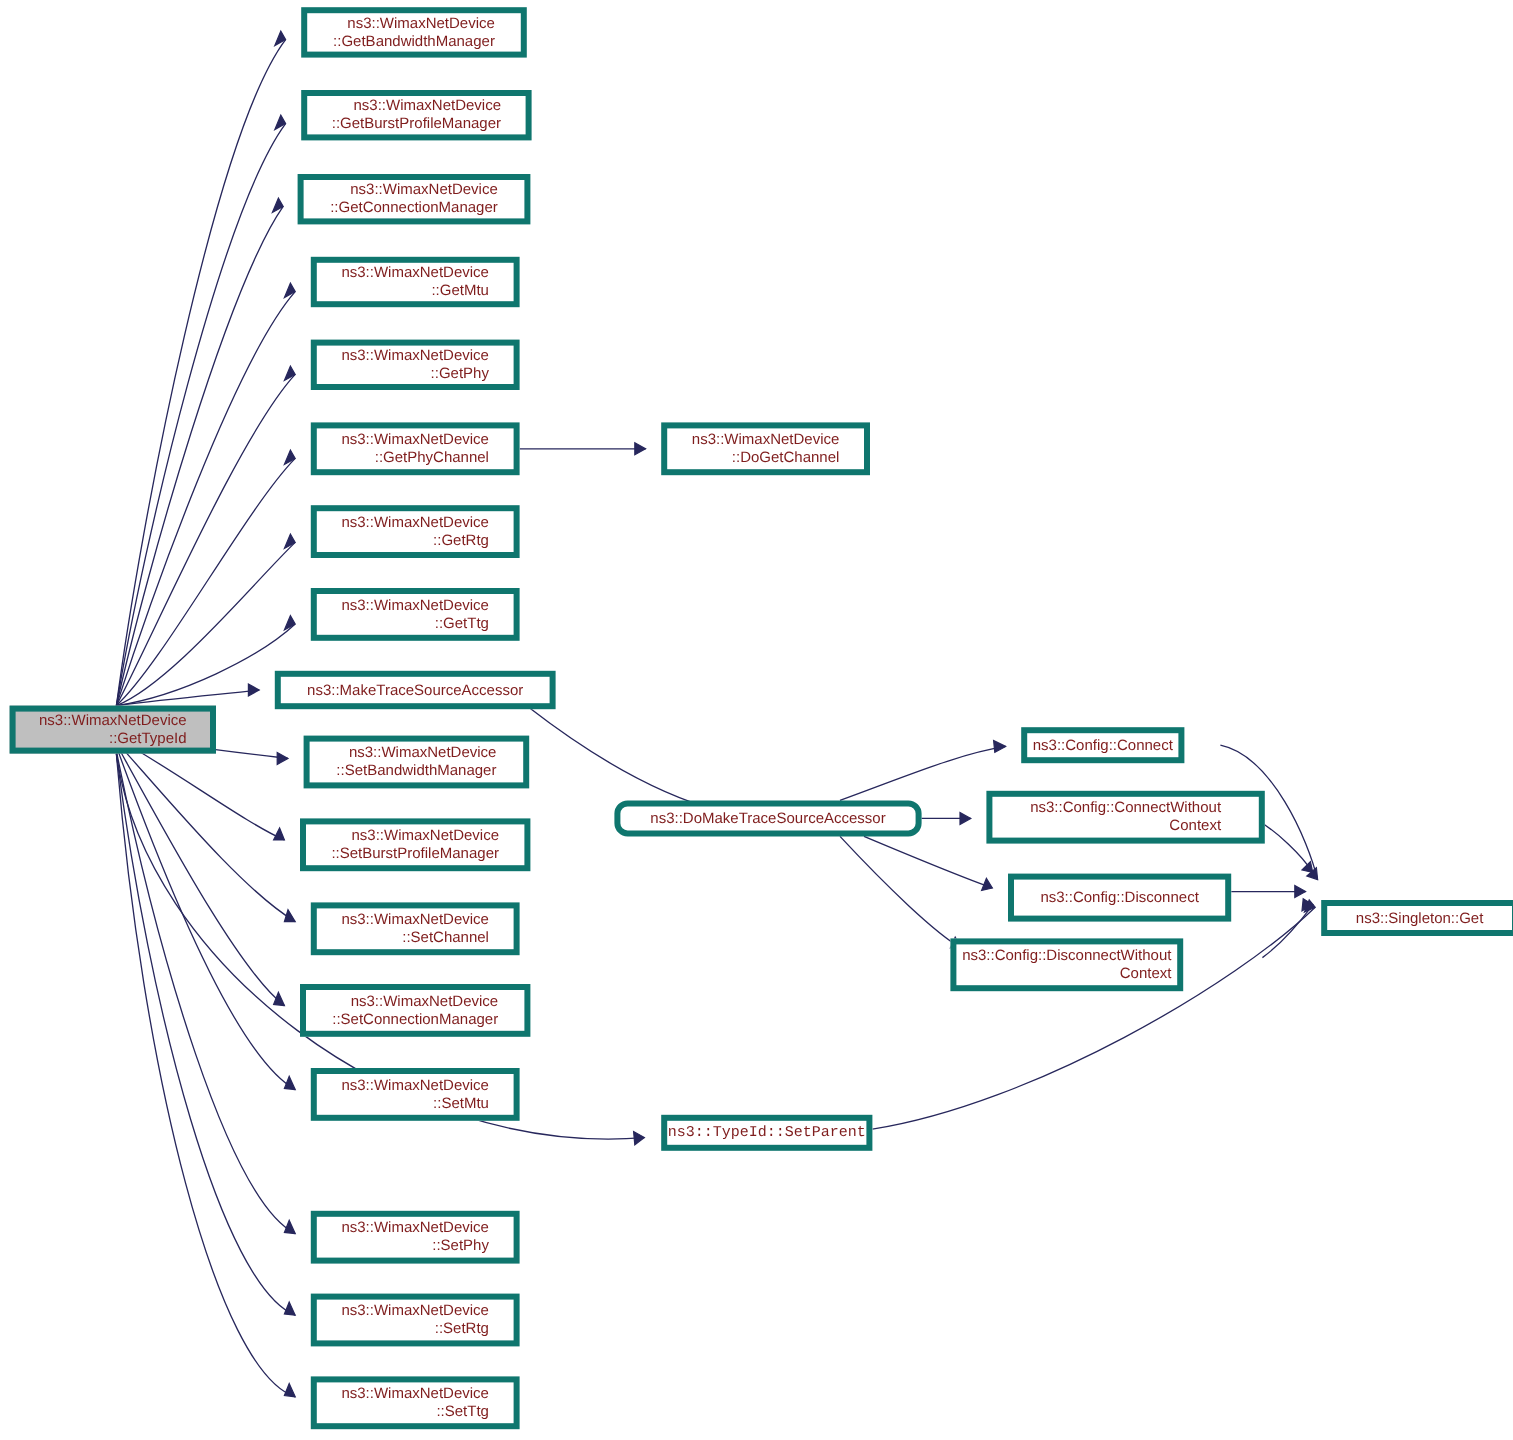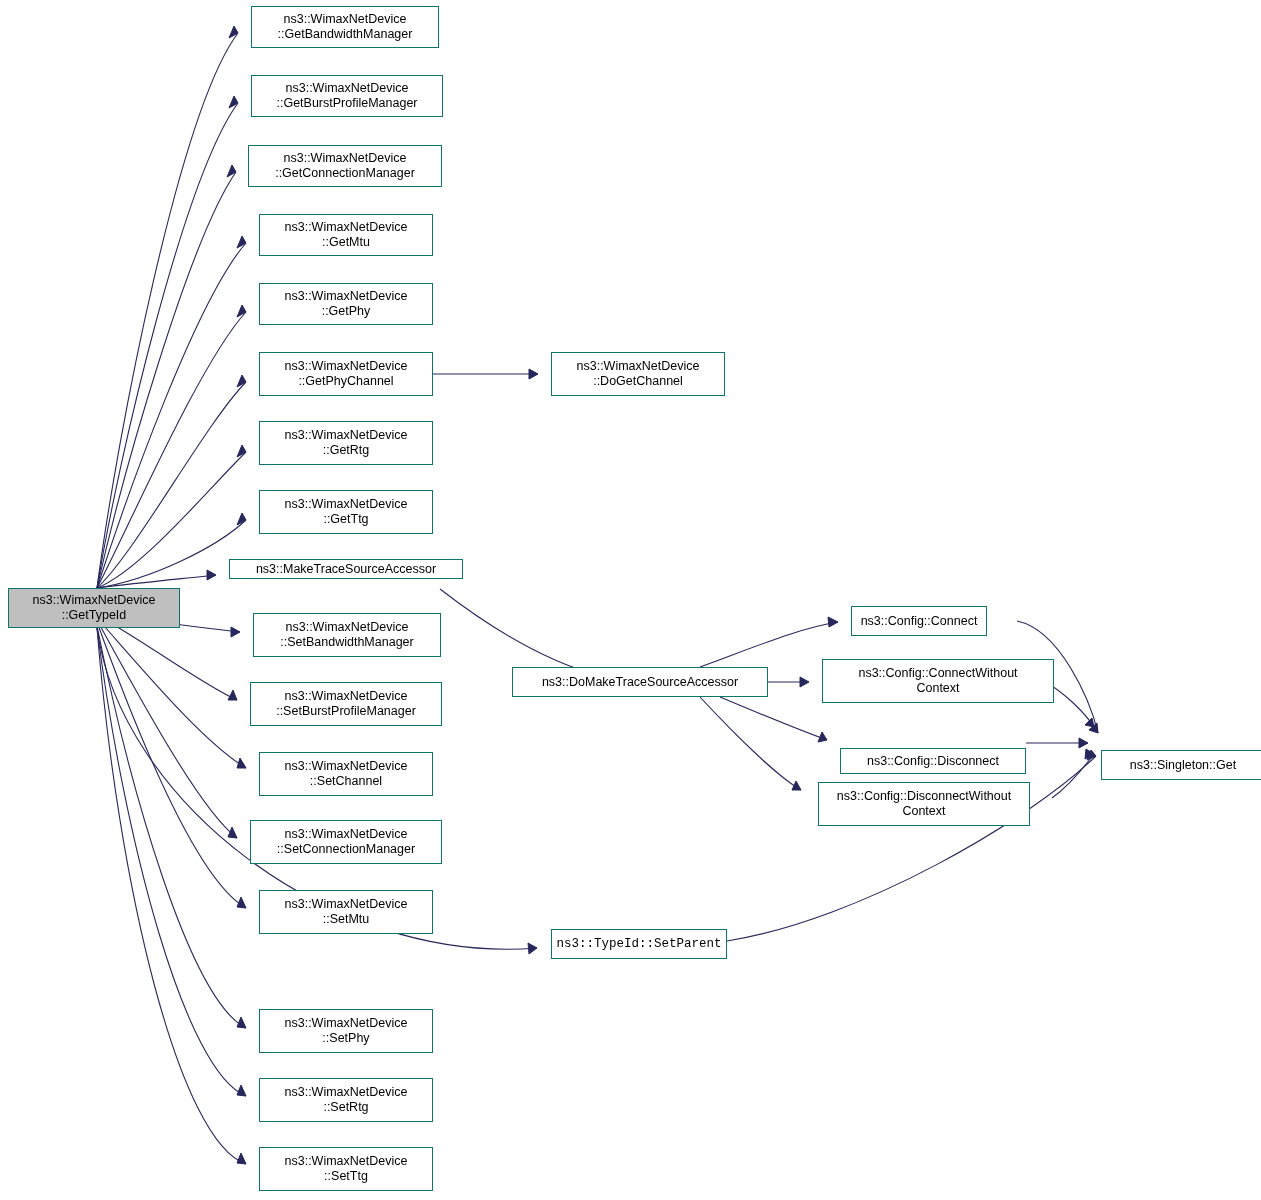--- a/index.html
+++ b/index.html
@@ -10,26 +10,26 @@
   #canvas {
     position: relative;
     width: 1261px;
     height: 1200px;
     background: #ffffff;
     font-family: "Liberation Sans", sans-serif;
   }
   .node {
     position: absolute;
     box-sizing: border-box;
-    border: 1px solid #0f766e;
+    border: 5px solid #0f766e;
     background: #ffffff;
-    color: #000000;
+    color: #7f1d1d;
     font-size: 12.5px;
     line-height: 15px;
-    text-align: center;
+    text-align: right;
     display: flex;
     align-items: center;
     justify-content: center;
     white-space: pre-line;
     padding: 0 4px;
   }
   .node.root {
     background: #bfbfbf;
   }
   svg.edges {
@@ -135,42 +135,42 @@
   <div class="node" style="left:259px; top:214px;  width:174px; height:42px;">ns3::WimaxNetDevice
 ::GetMtu</div>
   <div class="node" style="left:259px; top:283px;  width:174px; height:42px;">ns3::WimaxNetDevice
 ::GetPhy</div>
   <div class="node" style="left:259px; top:352px;  width:174px; height:44px;">ns3::WimaxNetDevice
 ::GetPhyChannel</div>
   <div class="node" style="left:259px; top:421px;  width:174px; height:44px;">ns3::WimaxNetDevice
 ::GetRtg</div>
   <div class="node" style="left:259px; top:490px;  width:174px; height:44px;">ns3::WimaxNetDevice
 ::GetTtg</div>
-  <div class="node" style="left:229px; top:559px;  width:234px; height:20px;">ns3::MakeTraceSourceAccessor</div>
+  <div class="node" style="left:229px; top:559px;  width:234px; height:32px;">ns3::MakeTraceSourceAccessor</div>
   <div class="node" style="left:253px; top:613px;  width:188px; height:44px;">ns3::WimaxNetDevice
 ::SetBandwidthManager</div>
   <div class="node" style="left:250px; top:682px;  width:192px; height:44px;">ns3::WimaxNetDevice
 ::SetBurstProfileManager</div>
   <div class="node" style="left:259px; top:752px;  width:174px; height:44px;">ns3::WimaxNetDevice
 ::SetChannel</div>
   <div class="node" style="left:250px; top:820px;  width:192px; height:44px;">ns3::WimaxNetDevice
 ::SetConnectionManager</div>
   <div class="node" style="left:259px; top:890px;  width:174px; height:44px;">ns3::WimaxNetDevice
 ::SetMtu</div>
   <div class="node" style="left:259px; top:1009px; width:174px; height:44px;">ns3::WimaxNetDevice
 ::SetPhy</div>
   <div class="node" style="left:259px; top:1078px; width:174px; height:44px;">ns3::WimaxNetDevice
 ::SetRtg</div>
   <div class="node" style="left:259px; top:1147px; width:174px; height:44px;">ns3::WimaxNetDevice
 ::SetTtg</div>
   <div class="node" style="left:551px; top:352px;  width:174px; height:44px;">ns3::WimaxNetDevice
 ::DoGetChannel</div>
-  <div class="node" style="left:512px; top:667px; width:256px; height:30px;">ns3::DoMakeTraceSourceAccessor</div>
+  <div class="node" style="left:512px; top:667px; width:256px; height:30px;border-radius:11px;">ns3::DoMakeTraceSourceAccessor</div>
   <div class="node" style="left:551px; top:929px;  width:176px; height:30px;font-family:Liberation Mono, monospace;">ns3::TypeId::SetParent</div>
   <div class="node" style="left:851px; top:606px;  width:136px; height:30px;">ns3::Config::Connect</div>
   <div class="node" style="left:822px; top:659px; width:232px; height:44px;">ns3::Config::ConnectWithout
 Context</div>
-  <div class="node" style="left:840px; top:728px;  width:186px; height:26px;margin-top:20px;">ns3::Config::Disconnect</div>
-  <div class="node" style="left:818px; top:782px; width:212px; height:44px;">ns3::Config::DisconnectWithout
+  <div class="node" style="left:840px; top:728px;  width:186px; height:40px;">ns3::Config::Disconnect</div>
+  <div class="node" style="left:792px; top:782px; width:194px; height:44px;">ns3::Config::DisconnectWithout
 Context</div>
   <div class="node" style="left:1101px; top:728px; width:164px; height:30px;margin-top:22px;">ns3::Singleton::Get</div>
 
 </div>
 
 </body></html>

